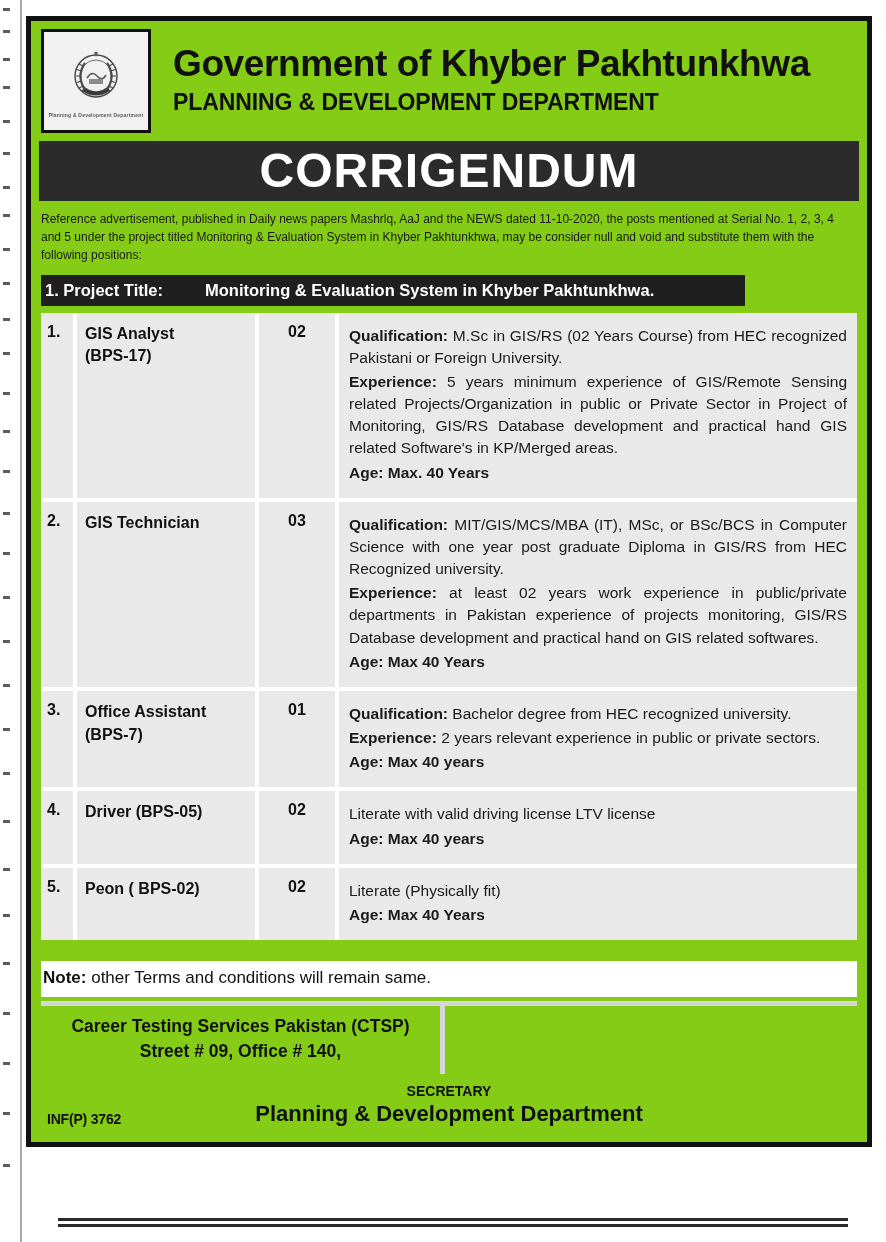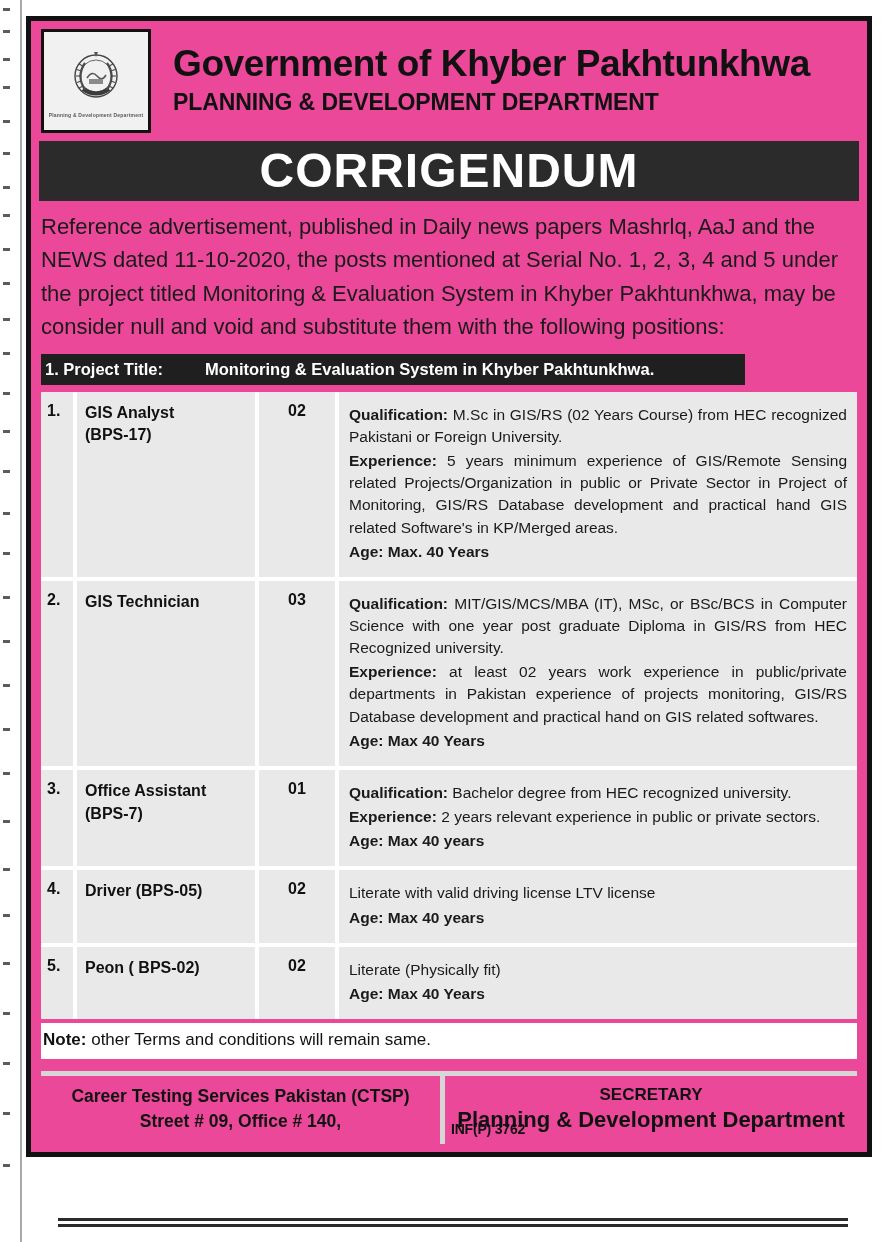--- a/index.html
+++ b/index.html
@@ -44,21 +44,21 @@
     left: 26px;
     top: 16px;
     width: 846px;
     border: 4px solid #111111;
     background: #ffffff;
     box-sizing: border-box;
   }
   #ad-inner {
     border: 1px solid #111111;
     padding: 0;
-    background: #ec4899;
+    background: #84cc16;
   }
 
   
   #masthead {
     display: flex;
     align-items: center;
     padding: 8px 10px 4px 10px;
   }
   #logo-box {
     width: 104px;
@@ -117,21 +117,21 @@
     color: #ffffff;
     font-size: 48px;
     font-weight: bold;
     letter-spacing: 1px;
     line-height: 1;
   }
 
   
   #intro-paragraph {
     margin: 9px 10px 4px 10px;
-    font-size: 22px;
+    font-size: 12px;
     line-height: 1.52;
     text-align: left;
     color: #1a1a1a;
   }
 
   
   #project-title-bar {
     margin: 10px 10px 0 10px;
     background: #1f1f1f;
     color: #ffffff;
@@ -195,36 +195,37 @@
     line-height: 1.43;
     text-align: justify;
     color: #1a1a1a;
   }
   .cell-detail .lead { font-weight: bold; }
   .cell-detail .age  { font-weight: bold; }
   .cell-detail p { margin: 2px; }
 
   
   #note-row {
-    margin: 4px 10px 0 10px;
+    margin: 21px 10px 0 10px;
     width: 816px;
     background: #ffffff;
     padding: 7px 2px 9px 2px;
     font-size: 17px;
     box-sizing: border-box;
   }
   #note-label { font-weight: bold; }
 
   
   #footer-block {
-    margin: 12px 10px 8px 10px;
+    margin: 4px 10px 8px 10px;
     width: 816px;
     border-top: 5px solid #d6d6d6;
     display: flex;
     box-sizing: border-box;
+    flex-direction: column;
   }
   #footer-ctsp {
     width: 404px;
     flex: 0 0 auto;
     text-align: center;
     padding: 8px 4px 10px 4px;
     border-right: 5px solid #d6d6d6;
     box-sizing: border-box;
   }
   #footer-ctsp div {
@@ -234,21 +235,21 @@
     white-space: nowrap;
   }
   #footer-secretary {
     flex: 1 1 auto;
     text-align: center;
     padding: 8px 2px 6px 2px;
     position: relative;
     box-sizing: border-box;
   }
   #secretary-title {
-    font-size: 17px;
+    font-size: 14px;
     font-weight: bold;
     line-height: 1.3;
   }
   #secretary-dept {
     font-size: 22px;
     font-weight: bold;
     line-height: 1.3;
     white-space: nowrap;
   }
   #secretary-region {

